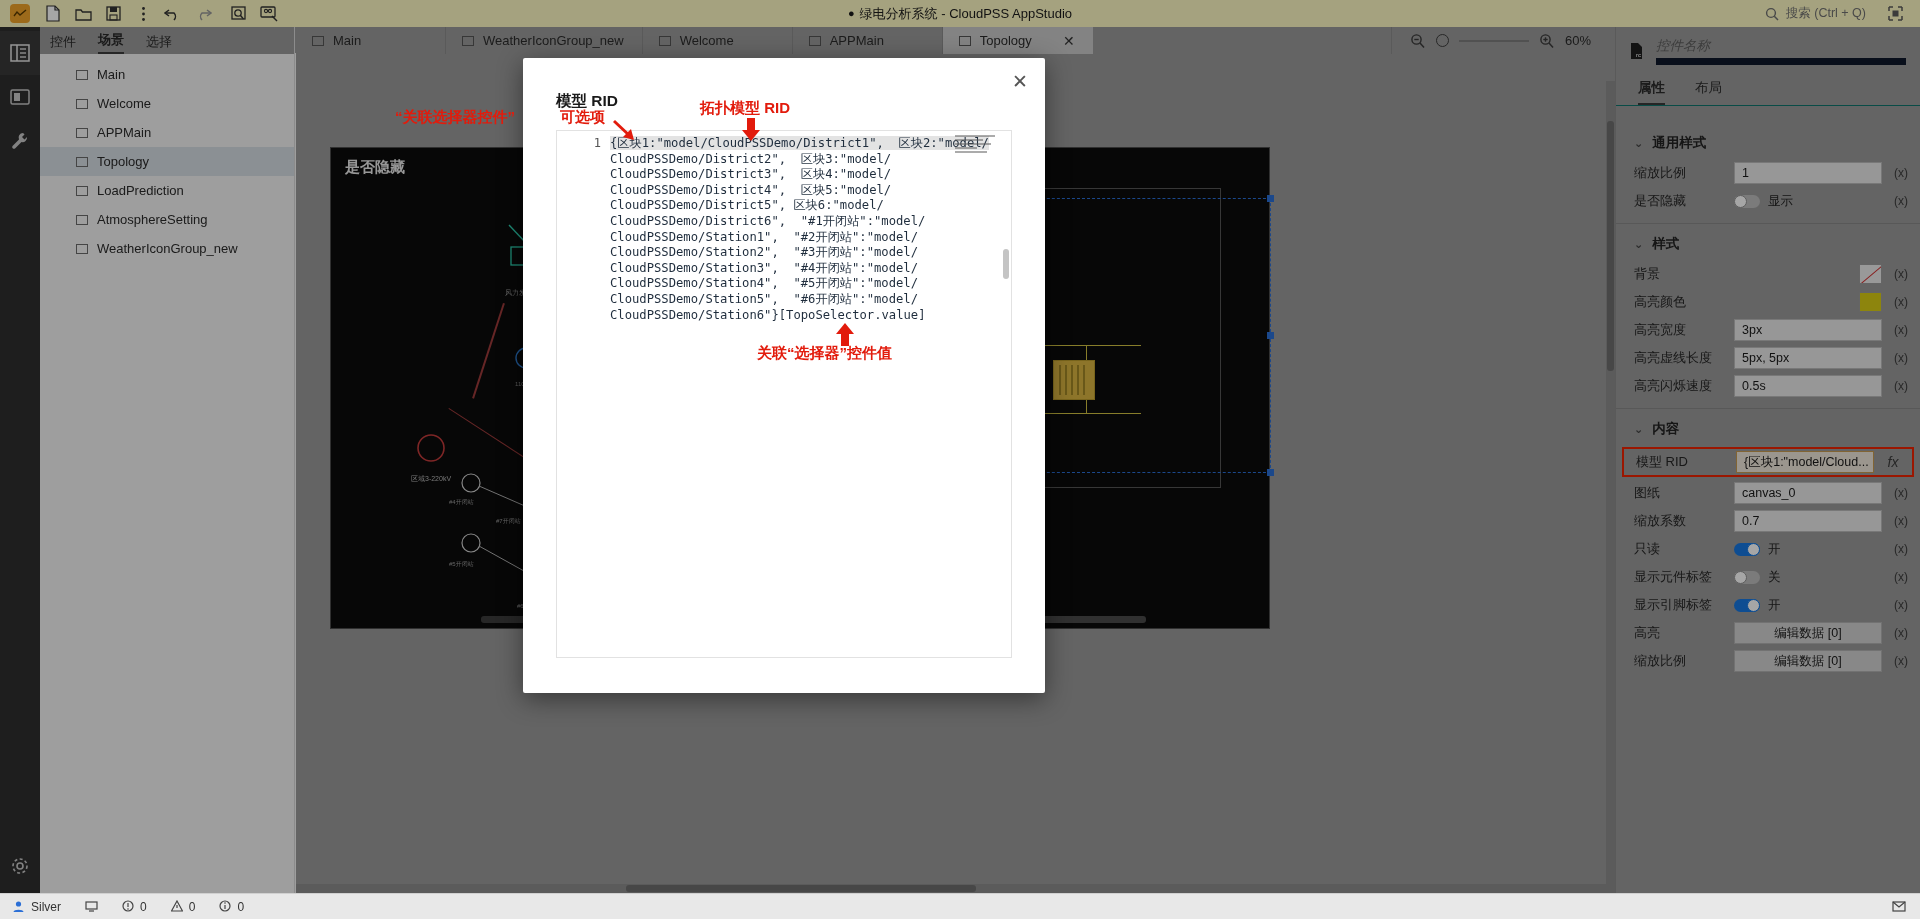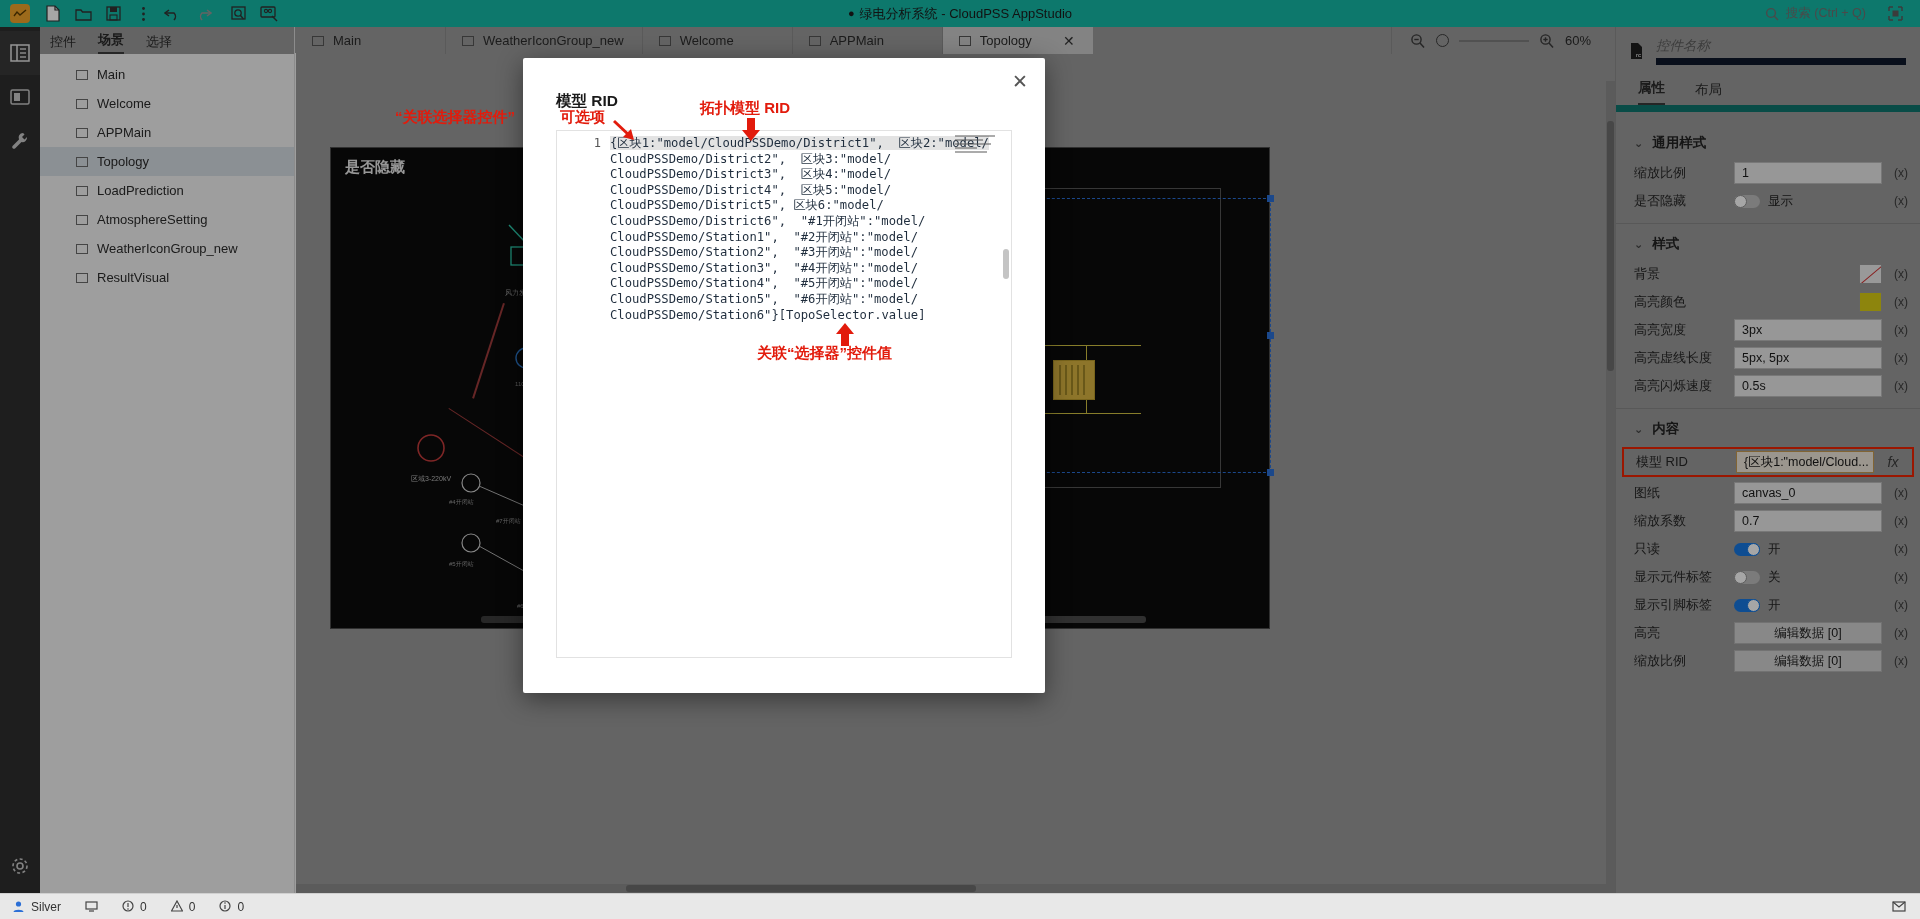--- a/index.html
+++ b/index.html
@@ -7,21 +7,21 @@
     width: 1920px; height: 919px;
     font-family: "Liberation Sans", "DejaVu Sans", sans-serif;
     overflow: hidden;
     background: #1e1e1e;
   }
   #root { position: relative; width: 1920px; height: 919px; background: #f3f3f3; }
 
   
   .titlebar {
     position: absolute; top: 0; left: 0; width: 1920px; height: 27px;
-    background: #14b8a6; display: flex; align-items: center;
+    background: #fef9c3; display: flex; align-items: center;
   }
   .tb-left { display: flex; align-items: center; gap: 0px; padding-left: 10px; }
   .tb-btn {
     width: 30px; height: 24px; display: flex; align-items: center; justify-content: center;
     cursor: pointer;
   }
   .tb-btn svg { display: block; }
   .logo-sq {
     width: 20px; height: 19px; background: #f0a32a; border-radius: 4px;
     display: flex; align-items: center; justify-content: center; margin-right: 8px;
@@ -140,21 +140,21 @@
   .rp-header { display: flex; align-items: center; gap: 10px; padding: 10px 14px 4px 14px; }
   .rp-name {
     flex: 1; font-size: 13.5px; color: #5d5d5d; font-style: italic;
     border-bottom: 7px solid #0f172a; padding-bottom: 3px;
   }
   .rp-subtitle-wrap { padding: 4px 14px 0 14px; }
   .rp-subtitle {
     display: inline-block; font-size: 13px; color: #333; padding: 2px 7px;
     border: 2px solid #ee2200;
   }
-  .rp-tabs { display: flex; gap: 30px; padding: 10px 38px 0 22px; border-bottom: 7px solid #0f766e; align-items: flex-end; }
+  .rp-tabs { display: flex; gap: 30px; padding: 10px 38px 0 22px; border-bottom: 1px solid #0f766e; }
   .rp-tab { font-size: 13.5px; color: #2b2b2b; padding-bottom: 6px; cursor: pointer; }
   .rp-tab.active { font-weight: bold; border-bottom: 2px solid #3a3a3a; }
   .rp-scroll { position: absolute; top: 96px; left: 0; right: 0; bottom: 0; overflow: hidden; }
   .rp-group-title {
     display: flex; align-items: center; gap: 9px; padding: 11px 18px 7px 18px;
     font-size: 13.5px; color: #222; font-weight: bold; cursor: pointer;
   }
   .chev { font-size: 11px; color: #444; }
   .rp-row {
     display: flex; align-items: center; height: 28px; padding: 0 8px 0 18px; gap: 8px;
@@ -411,24 +411,20 @@
           <span class="sq"></span>
           <span>LoadPrediction</span>
         </div>
       <div class="lp-item">
           <span class="sq"></span>
           <span>AtmosphereSetting</span>
         </div>
       <div class="lp-item">
           <span class="sq"></span>
           <span>WeatherIconGroup_new</span>
-        </div>
-      <div class="lp-item">
-          <span class="sq"></span>
-          <span>ResultVisual</span>
         </div>
     </div>
   </div>
 
   <div class="center">
     <div class="tabsbar">
       <div class="ed-tab">
           <span class="sq"></span>
           <span>Main</span>
         </div>

